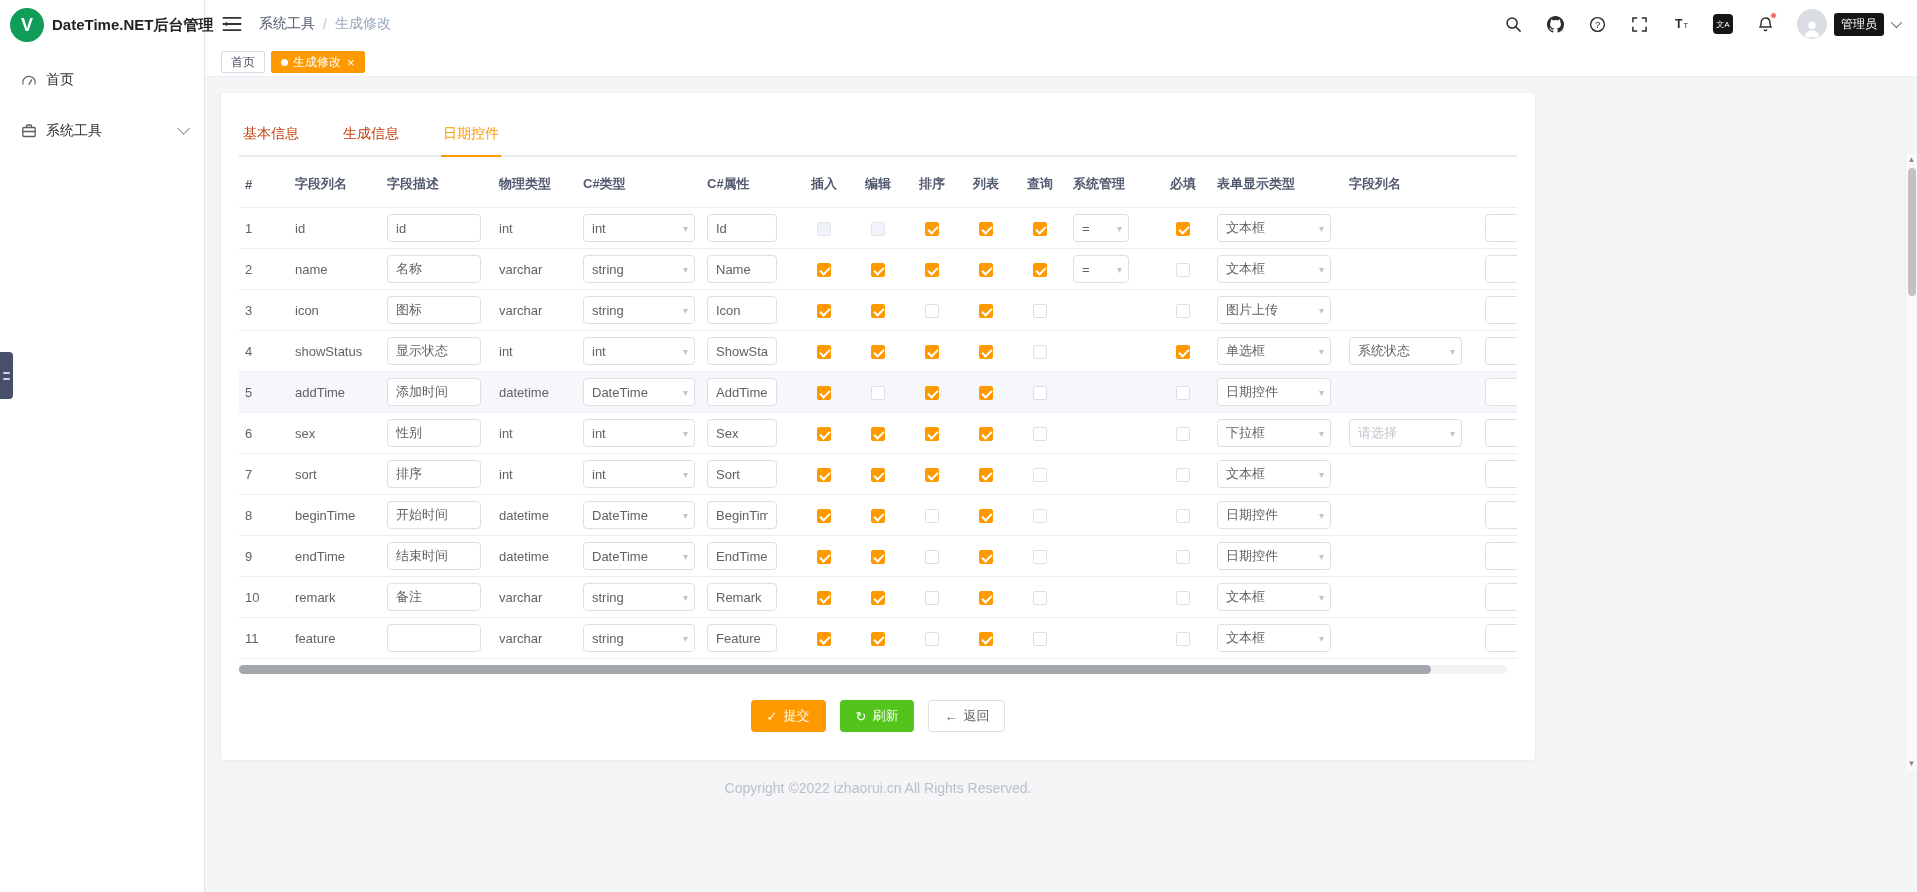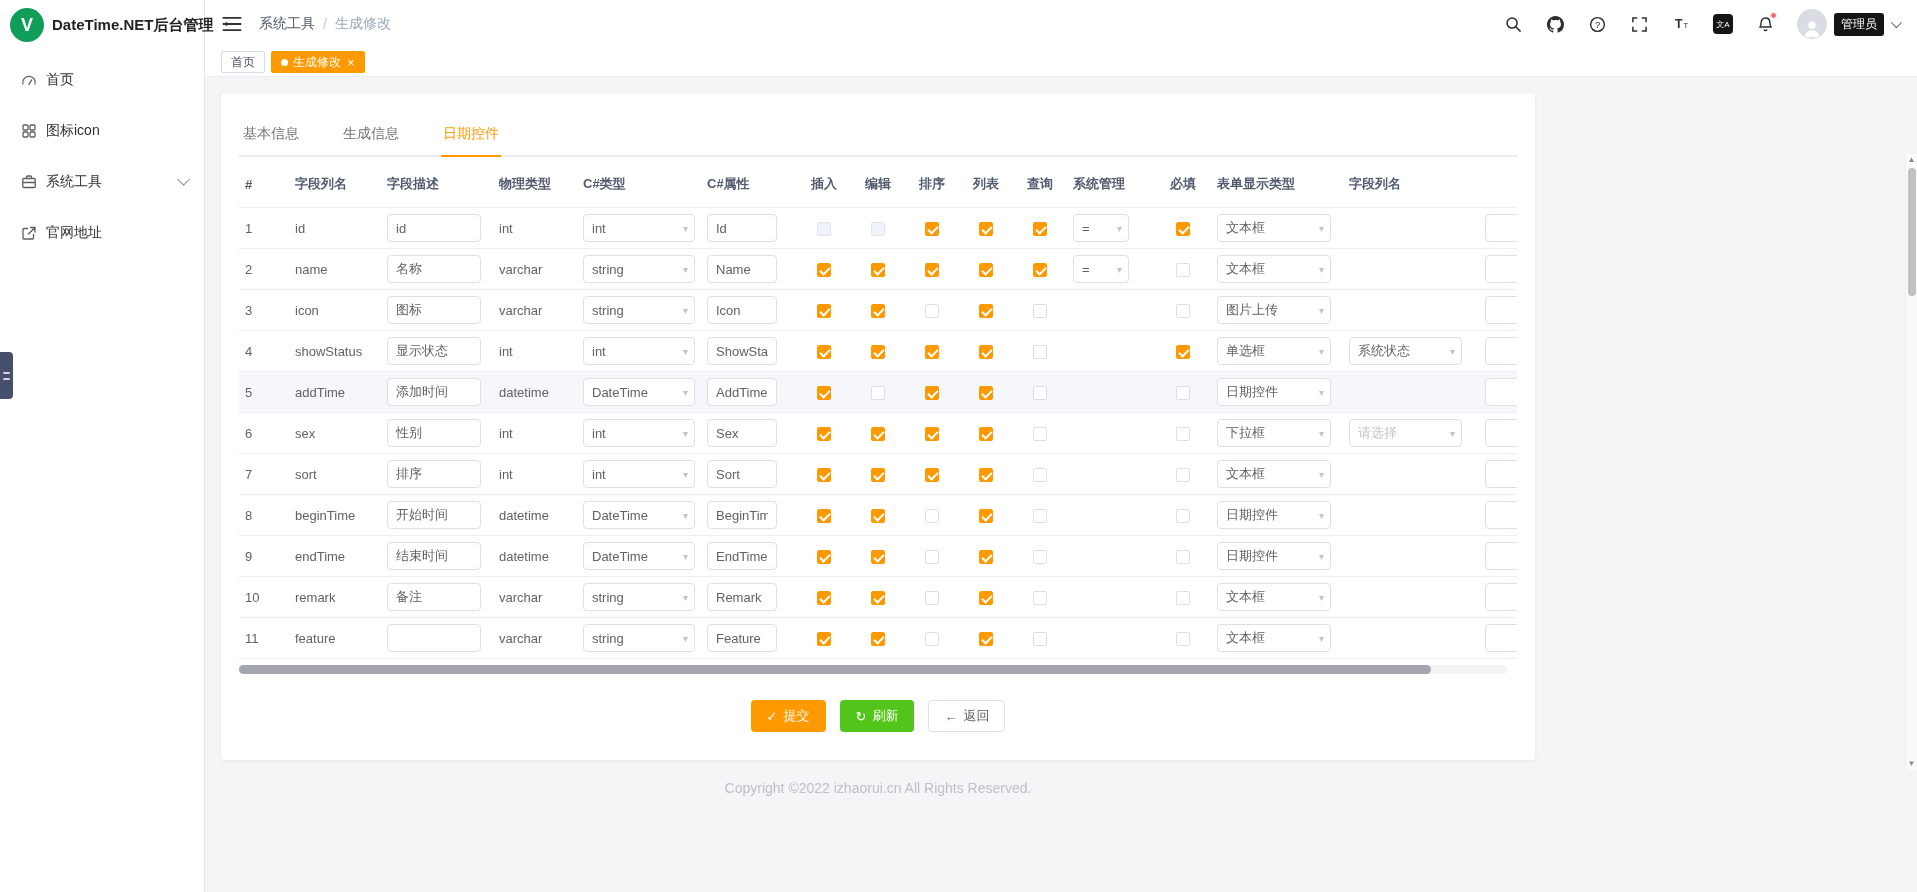--- a/index.html
+++ b/index.html
@@ -47,21 +47,21 @@
   .tag { height:22px; display:inline-flex; align-items:center; gap:5px; padding:0 9px; font-size:12px; border:1px solid #d8dce5; background:#fff; color:#495060; cursor:pointer; border-radius:2px; white-space:nowrap; }
   .tag.active { background:#ff9900; border-color:#ff9900; color:#fff; }
   .tag .dot { width:7px; height:7px; border-radius:50%; background:#fff; display:inline-block; }
   .tag-close { font-size:13px; line-height:1; cursor:pointer; margin-left:1px; }
 
   
   .content { flex:1; background:#f4f5f7; overflow:hidden; padding:16px; position:relative; }
   .card { width:1314px; background:#fff; border-radius:4px; box-shadow:0 1px 4px rgba(0,0,0,0.06); padding:18px 18px 28px 18px; }
 
   .page-tabs { display:flex; gap:40px; border-bottom:2px solid #e8eaec; padding:6px 2px 0 2px; }
-  .page-tab { font-size:14px; color:#737373; padding:8px 2px 12px 2px; cursor:pointer; position:relative; }
+  .page-tab { font-size:14px; color:#c2410c; padding:8px 2px 12px 2px; cursor:pointer; position:relative; }
   .page-tab.active { color:#ff9900; }
   .page-tab.active::after { content:""; position:absolute; left:0; right:0; bottom:-2px; height:2px; background:#ff9900; }
 
   .table-wrap { width:100%; overflow:hidden; margin-top:4px; }
   table { border-collapse:collapse; table-layout:fixed; width:1304px; }
   th { font-size:13px; color:#515a6e; font-weight:bold; text-align:left; padding:14px 6px; border-bottom:1px solid #ebeef5; white-space:nowrap; }
   td { font-size:13px; color:#606266; padding:6px 6px; border-bottom:1px solid #ebeef5; white-space:nowrap; height:40px; }
   th.c-ck, td.c-ck { text-align:center; }
   tr.highlight td { background:#f5f7fa; }
 
@@ -118,46 +118,26 @@
             <svg viewBox="0 0 16 16" fill="none" stroke="currentColor" stroke-width="1.3">
               <path d="M2 12.5a6.3 6.3 0 1 1 12 0"></path>
               <path d="M8 12.5l2.6-4.6" stroke-linecap="round"></path>
             </svg>
           </span>
           <span class="side-label">首页</span>
         </div>
         <div class="side-item">
           <span class="side-icon">
             <svg viewBox="0 0 16 16" fill="none" stroke="currentColor" stroke-width="1.3">
-              <rect x="2" y="2" width="5" height="5" rx="1"></rect>
-              <rect x="9" y="2" width="5" height="5" rx="1"></rect>
-              <rect x="2" y="9" width="5" height="5" rx="1"></rect>
-              <rect x="9" y="9" width="5" height="5" rx="1"></rect>
-            </svg>
-          </span>
-          <span class="side-label">图标icon</span>
-        </div>
-        <div class="side-item">
-          <span class="side-icon">
-            <svg viewBox="0 0 16 16" fill="none" stroke="currentColor" stroke-width="1.3">
               <rect x="1.8" y="4.5" width="12.4" height="9" rx="1"></rect>
               <path d="M5.5 4.5V3a1 1 0 0 1 1-1h3a1 1 0 0 1 1 1v1.5M1.8 8.5h12.4"></path>
             </svg>
           </span>
           <span class="side-label">系统工具</span>
           <span class="side-caret"></span>
-        </div>
-        <div class="side-item">
-          <span class="side-icon">
-            <svg viewBox="0 0 16 16" fill="none" stroke="currentColor" stroke-width="1.3">
-              <path d="M12.5 9v4a1 1 0 0 1-1 1H3a1 1 0 0 1-1-1V4.5a1 1 0 0 1 1-1h4"></path>
-              <path d="M9.5 2.5H14V7M14 2.5L7.5 9" stroke-linecap="round"></path>
-            </svg>
-          </span>
-          <span class="side-label">官网地址</span>
         </div>
       </nav>
   </aside>
   <div class="theme-handle">
       <i></i>
       <i></i>
     </div>
 
   <div class="main">
 

